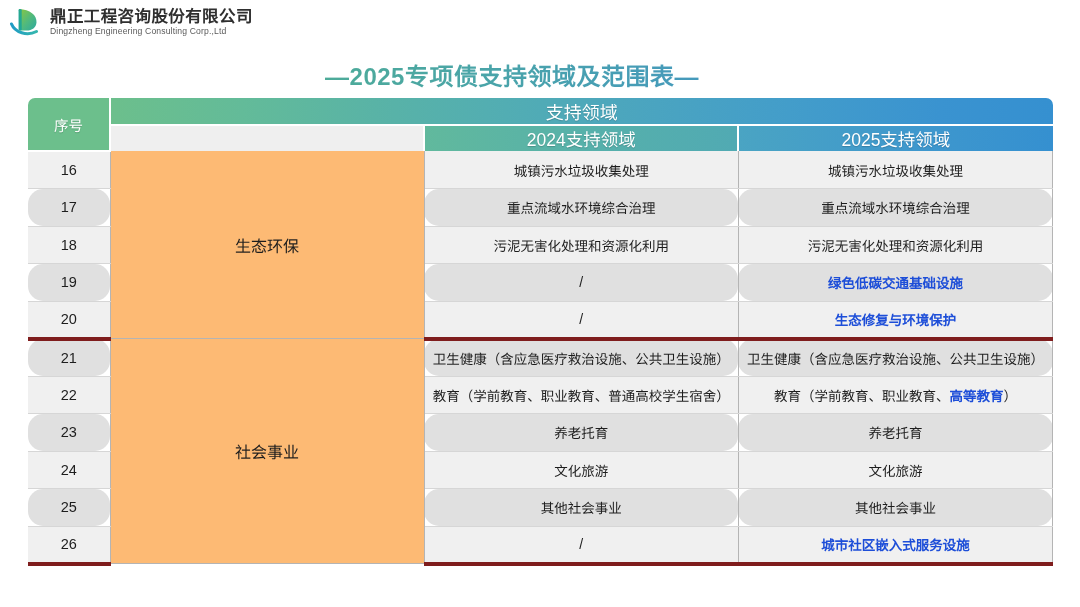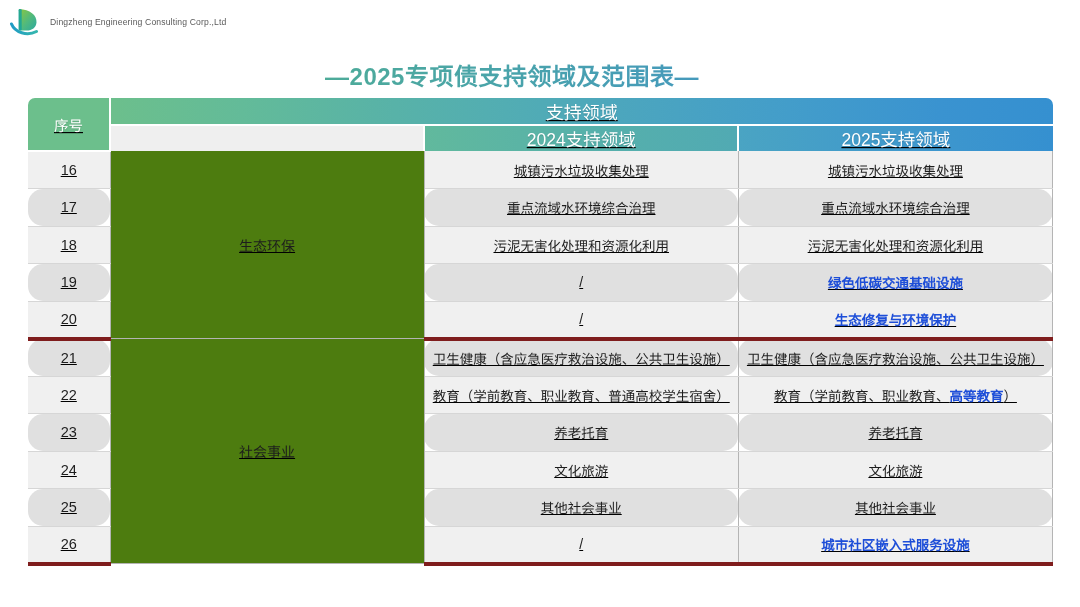--- a/index.html
+++ b/index.html
@@ -77,21 +77,20 @@
     -webkit-text-fill-color: transparent;
     white-space: nowrap;
   }
 
   
   .table-wrap {
     position: absolute;
     left: 28px;
     top: 98px;
     width: 860px;
-    text-decoration: underline;
   }
 
   table.grid {
     width: 1025px;
     border-collapse: collapse;
     table-layout: fixed;
     font-size: 13.5px;
     color: #1d1d1d;
   }
 
@@ -163,24 +162,24 @@
 
   .row-a td.tone { background: #f0f0f0; }
   .row-b td.tone { background: #e0e0e0; border-radius: 15px; }
 
   .c-no   { width: 82px;  font-size: 14.5px; }
   .c-cat  { width: 108px; background: #efefef; font-size: 14px; }
   .c-2024 { width: 360px; margin-left: 32px; }
   .c-2025 { width: 475px; }
 
   .cat-cell {
-    background: #4d7c0f;
+    background: #fdba74;
     border-right: 1px solid #b4b4b4;
     border-bottom: 1px solid #b4b4b4;
-    font-size: 14px;
+    font-size: 16px;
   }
 
   .bottom-edge { border-bottom: 4px solid #7f1d1d; }
 
   .hl {
     color: #1d4ed8;
     font-weight: bold;
   }
 
   .slash { color: #1d1d1d; font-size: 14px; }
@@ -203,20 +202,21 @@
           <stop offset="0%" stop-color="#1f9bc4"></stop>
           <stop offset="100%" stop-color="#35b6ae"></stop>
         </linearGradient>
       </defs>
       <path d="M11 4 C22 4.5 29 10 28.5 17.5 C28 23 23.5 26 17.5 25.5 L11 25.5 Z" fill="url(#gLeaf)"></path>
       <rect x="10.5" y="4" width="3.2" height="21.5" rx="1.2" fill="#17a39b" opacity="0.85"></rect>
       <path d="M3.5 19 C7 27.5 19 31.5 28.5 26.5" stroke="url(#gArc)" stroke-width="3.1" fill="none" stroke-linecap="round"></path>
     </svg>
   </div>
   <div class="logo-text-wrap">
+    <div class="logo-cn">鼎正工程咨询股份有限公司</div>
     <div class="logo-en">Dingzheng Engineering Consulting Corp.,Ltd</div>
   </div>
 </div>
 
 <div class="page-title">—2025专项债支持领域及范围表—</div>
 
 <div class="table-wrap">
   <table class="grid">
     <thead>
       <tr>

